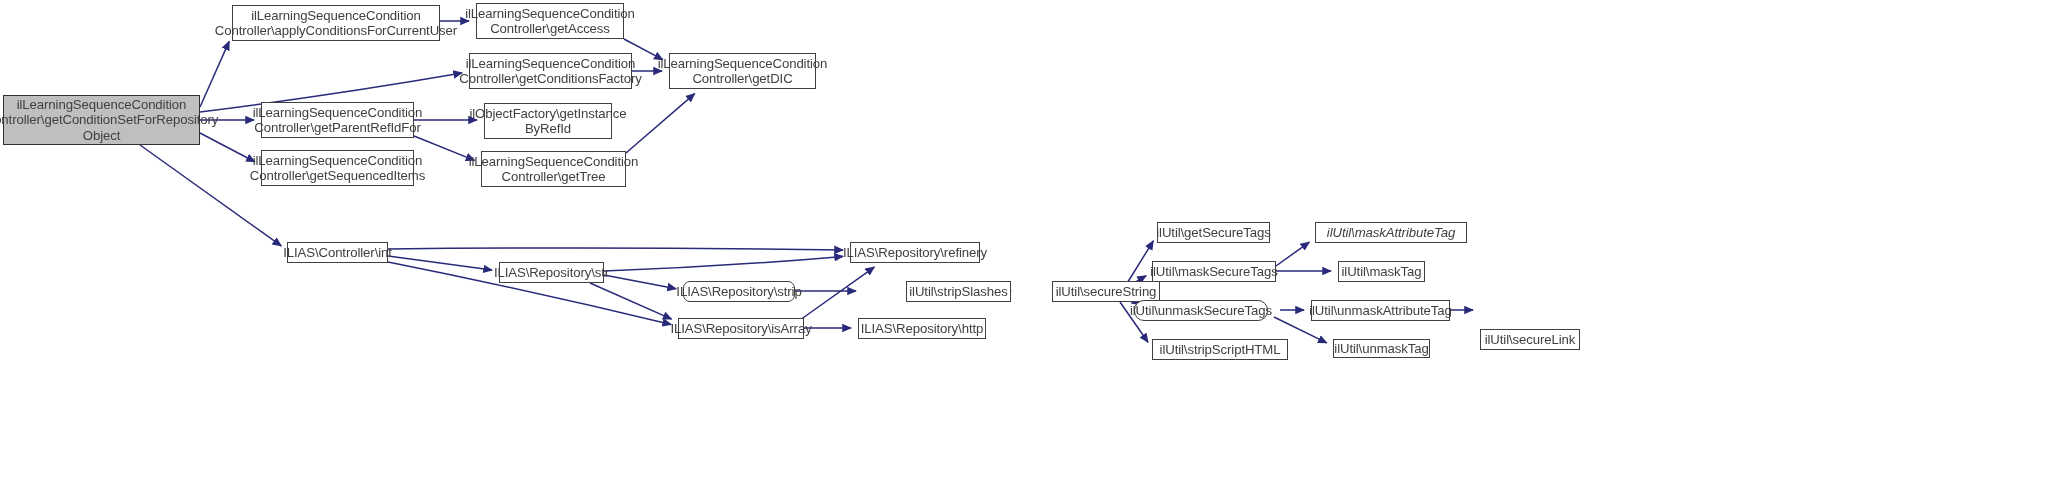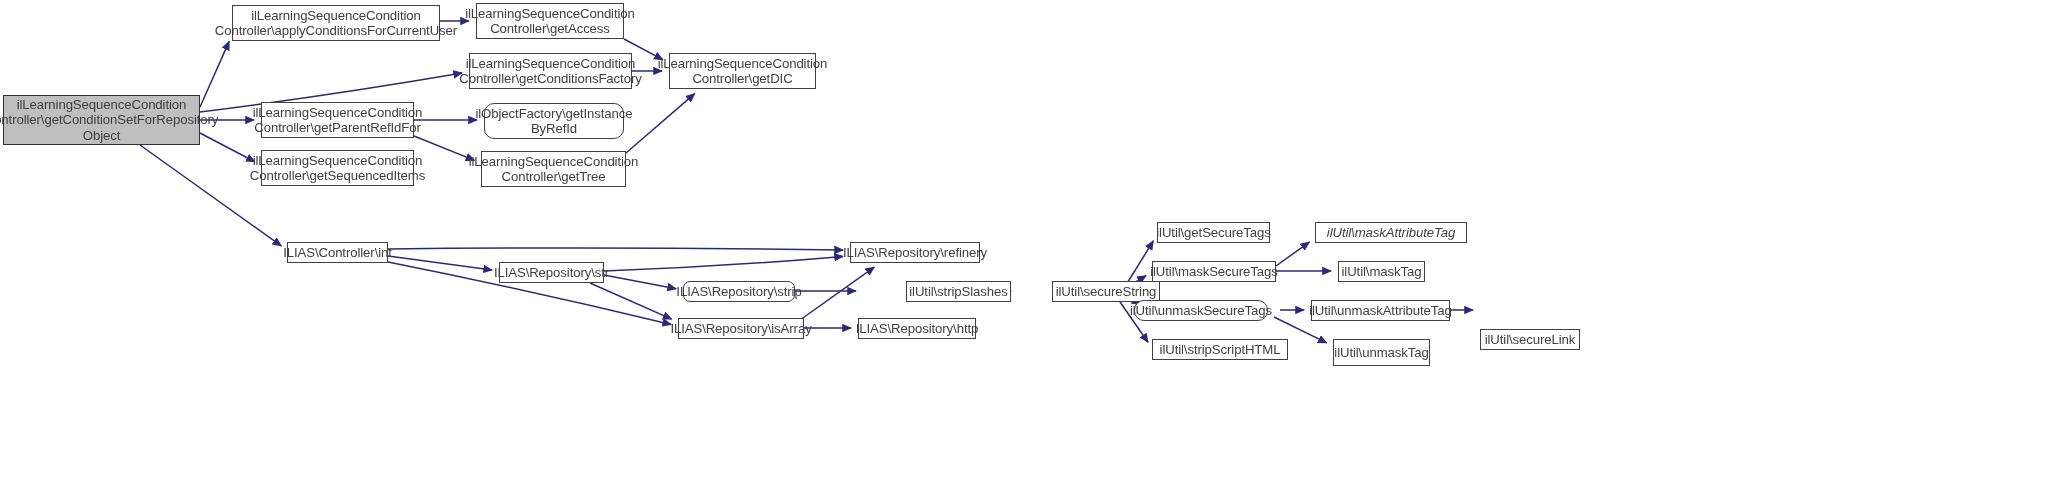--- a/index.html
+++ b/index.html
@@ -96,37 +96,37 @@
       <div class="node" style="left: 232px; top: 5px; width: 208px; height: 36px;">ilLearningSequenceCondition
 Controller\applyConditionsForCurrentUser</div>
       <div class="node" style="left: 476px; top: 3px; width: 148px; height: 36px;">ilLearningSequenceCondition
 Controller\getAccess</div>
       <div class="node" style="left: 469px; top: 53px; width: 163px; height: 36px;">ilLearningSequenceCondition
 Controller\getConditionsFactory</div>
       <div class="node" style="left: 669px; top: 53px; width: 147px; height: 36px;">ilLearningSequenceCondition
 Controller\getDIC</div>
       <div class="node" style="left: 261px; top: 102px; width: 153px; height: 36px;">ilLearningSequenceCondition
 Controller\getParentRefIdFor</div>
-      <div class="node" style="left: 484px; top: 103px; width: 140px; height: 36px; border-radius: 10px;">ilObjectFactory\getInstance
+      <div class="node" style="left: 484px; top: 103px; width: 128px; height: 36px;">ilObjectFactory\getInstance
 ByRefId</div>
       <div class="node" style="left: 261px; top: 150px; width: 153px; height: 36px;">ilLearningSequenceCondition
 Controller\getSequencedItems</div>
       <div class="node" style="left: 481px; top: 151px; width: 145px; height: 36px;">ilLearningSequenceCondition
 Controller\getTree</div>
       <div class="node" style="left: 287px; top: 242px; width: 101px; height: 21px;">ILIAS\Controller\int</div>
       <div class="node" style="left: 499px; top: 262px; width: 105px; height: 21px;">ILIAS\Repository\str</div>
       <div class="node" style="left: 683px; top: 281px; width: 112px; height: 21px; border-radius: 7px;">ILIAS\Repository\strip</div>
       <div class="node" style="left: 678px; top: 318px; width: 126px; height: 21px;">ILIAS\Repository\isArray</div>
       <div class="node" style="left: 850px; top: 242px; width: 130px; height: 21px;">ILIAS\Repository\refinery</div>
       <div class="node" style="left: 863px; top: 281px; width: 105px; height: 21px; margin-left: 43px;">ilUtil\stripSlashes</div>
-      <div class="node" style="left: 858px; top: 318px; width: 118px; height: 21px;">ILIAS\Repository\http</div>
+      <div class="node" style="left: 858px; top: 318px; width: 128px; height: 21px;">ILIAS\Repository\http</div>
       <div class="node" style="left: 1018px; top: 281px; width: 108px; height: 21px; margin-left: 34px;">ilUtil\secureString</div>
       <div class="node" style="left: 1157px; top: 222px; width: 113px; height: 21px;">ilUtil\getSecureTags</div>
       <div class="node" style="left: 1152px; top: 261px; width: 124px; height: 21px;">ilUtil\maskSecureTags</div>
       <div class="node" style="left: 1134px; top: 300px; width: 134px; height: 21px; border-radius: 10px;">ilUtil\unmaskSecureTags</div>
       <div class="node" style="left: 1152px; top: 339px; width: 136px; height: 21px;">ilUtil\stripScriptHTML</div>
       <div class="node" style="left: 1315px; top: 222px; width: 152px; height: 21px; font-style: italic;">ilUtil\maskAttributeTag</div>
       <div class="node" style="left: 1338px; top: 261px; width: 87px; height: 21px;">ilUtil\maskTag</div>
       <div class="node" style="left: 1311px; top: 300px; width: 139px; height: 21px;">ilUtil\unmaskAttributeTag</div>
-      <div class="node" style="left: 1333px; top: 339px; width: 97px; height: 27px;">ilUtil\unmaskTag</div>
+      <div class="node" style="left: 1333px; top: 339px; width: 97px; height: 19px;">ilUtil\unmaskTag</div>
       <div class="node" style="left: 1480px; top: 300px; width: 100px; height: 21px; margin-top: 29px;">ilUtil\secureLink</div>
     </div>
 </div>
 
 </body></html>

